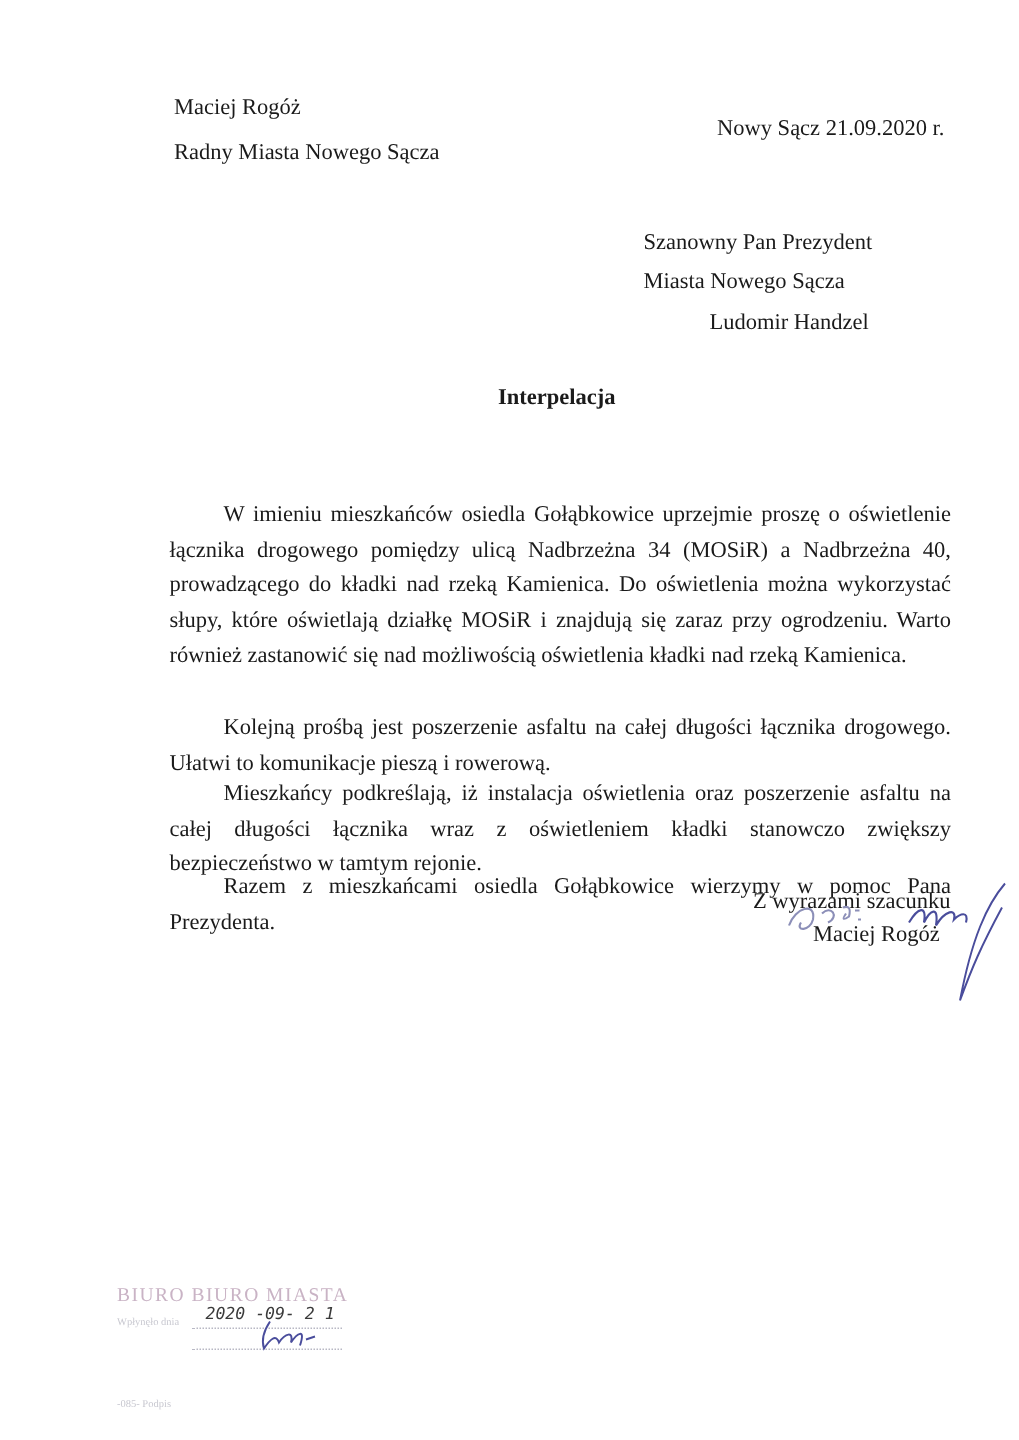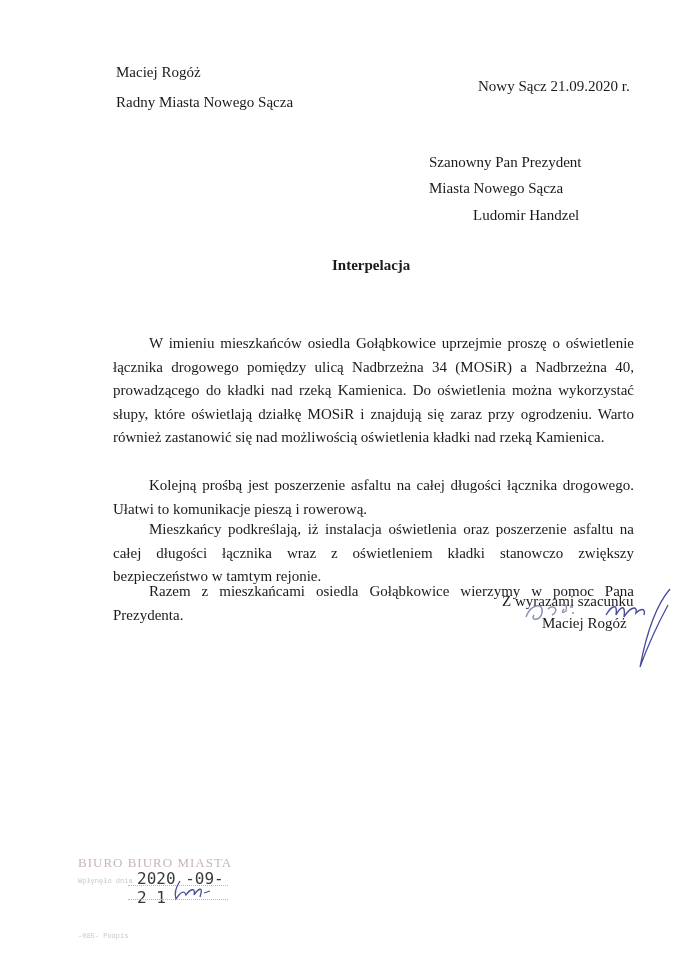--- a/index.html
+++ b/index.html
@@ -7,22 +7,22 @@
          font-family: "Liberation Serif", serif; color: #1a1a1a; }
   .abs { position: absolute; }
   .t { font-size: 15px; line-height: 18px; white-space: nowrap; }
   .bold { font-weight: bold; }
   .para { position: absolute; left: 113px; width: 521px; font-size: 15px; line-height: 23.5px;
           text-align: justify; margin-top: 40px; }
   .para .indent { display: inline-block; width: 36px; }
   .stamp { position: absolute; left: 68px; top: 855px; width: 170px; height: 45px; }
   .stamp-title { position: absolute; left: 10px; top: 0; font-size: 13px; color: #c9b3c5; letter-spacing: 1px; }
   .stamp-date { position: absolute; left: 69px; top: 14px; font-family: "DejaVu Sans Mono", monospace;
-                font-size: 16px; color: #3a3a3a; }
-  .stamp-line { position: absolute; font-size: 7px; color: #c8c8d0; font-family: Liberation Mono, monospace; }
+                font-size: 11px; color: #3a3a3a; font-style: italic; }
+  .stamp-line { position: absolute; font-size: 7px; color: #c8c8d0; }
   .dots { position: absolute; border-bottom: 1px dotted #b8b8c4; height: 0; }
 </style>
 </head>
 <body>
 
 <div>
 
   <div class="abs t" style="left:116px; top:63px;">Maciej Rogóż</div>
   <div class="abs t" style="left:116px; top:93px;">Radny Miasta Nowego Sącza</div>
   <div class="abs t" style="left:478px; top:77px;">Nowy Sącz 21.09.2020 r.</div>

